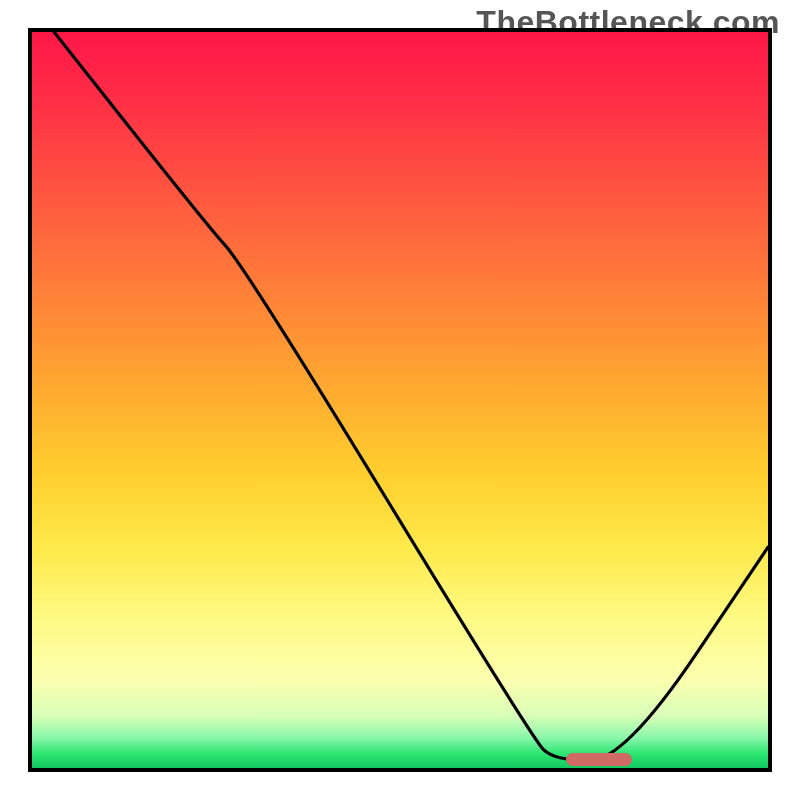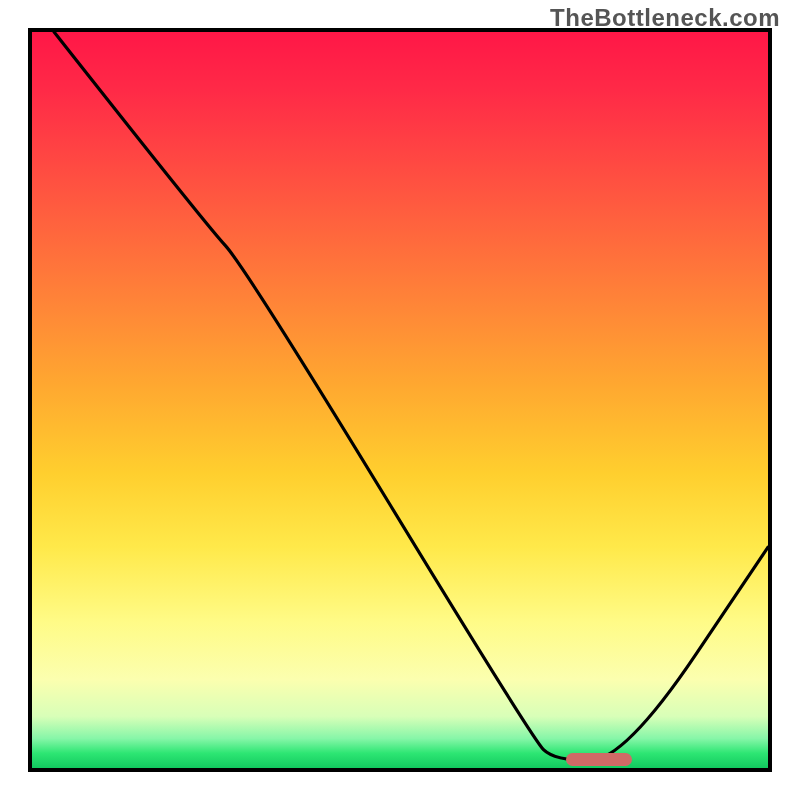--- a/index.html
+++ b/index.html
@@ -13,21 +13,21 @@
   }
   .chart-wrap {
     position: relative;
     width: 800px;
     height: 800px;
   }
   .watermark {
     position: absolute;
     top: 4px;
     right: 20px;
-    font-size: 24px;
+    font-size: 32px;
     font-weight: bold;
     color: #555555;
     letter-spacing: 0.5px;
   }
   
   .plot-area {
     position: absolute;
     left: 28px;
     top: 28px;
     width: 744px;

